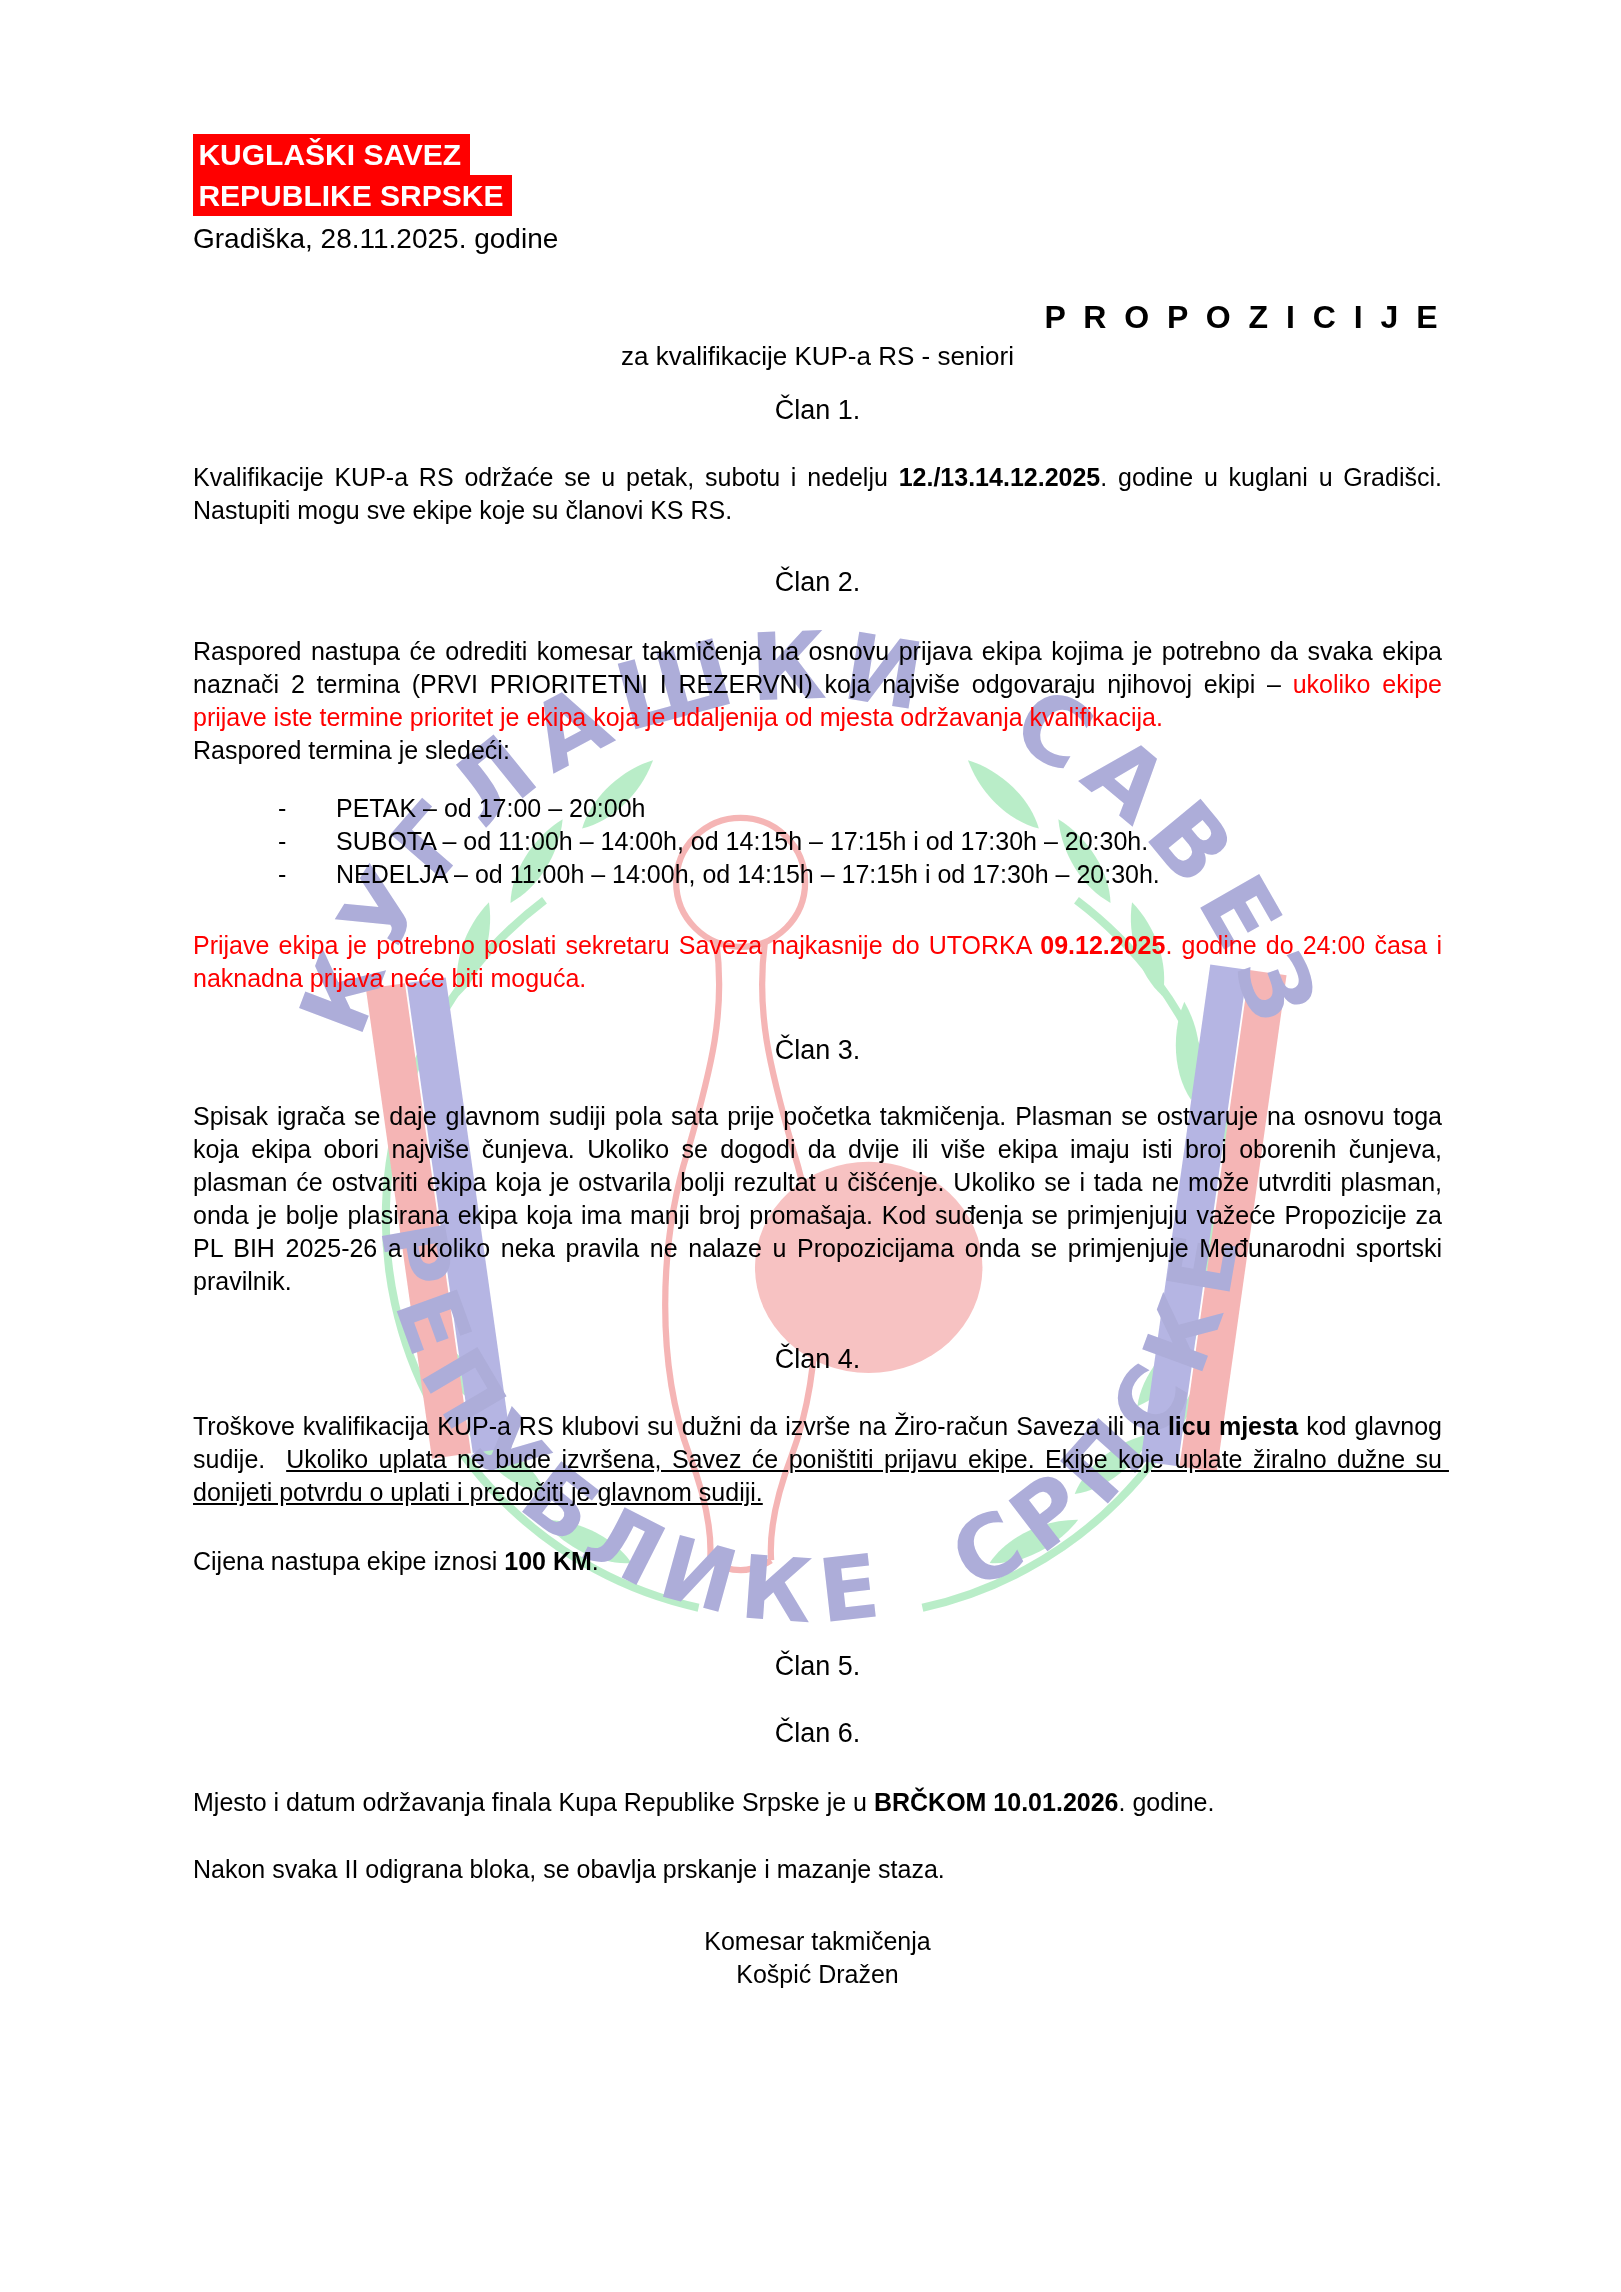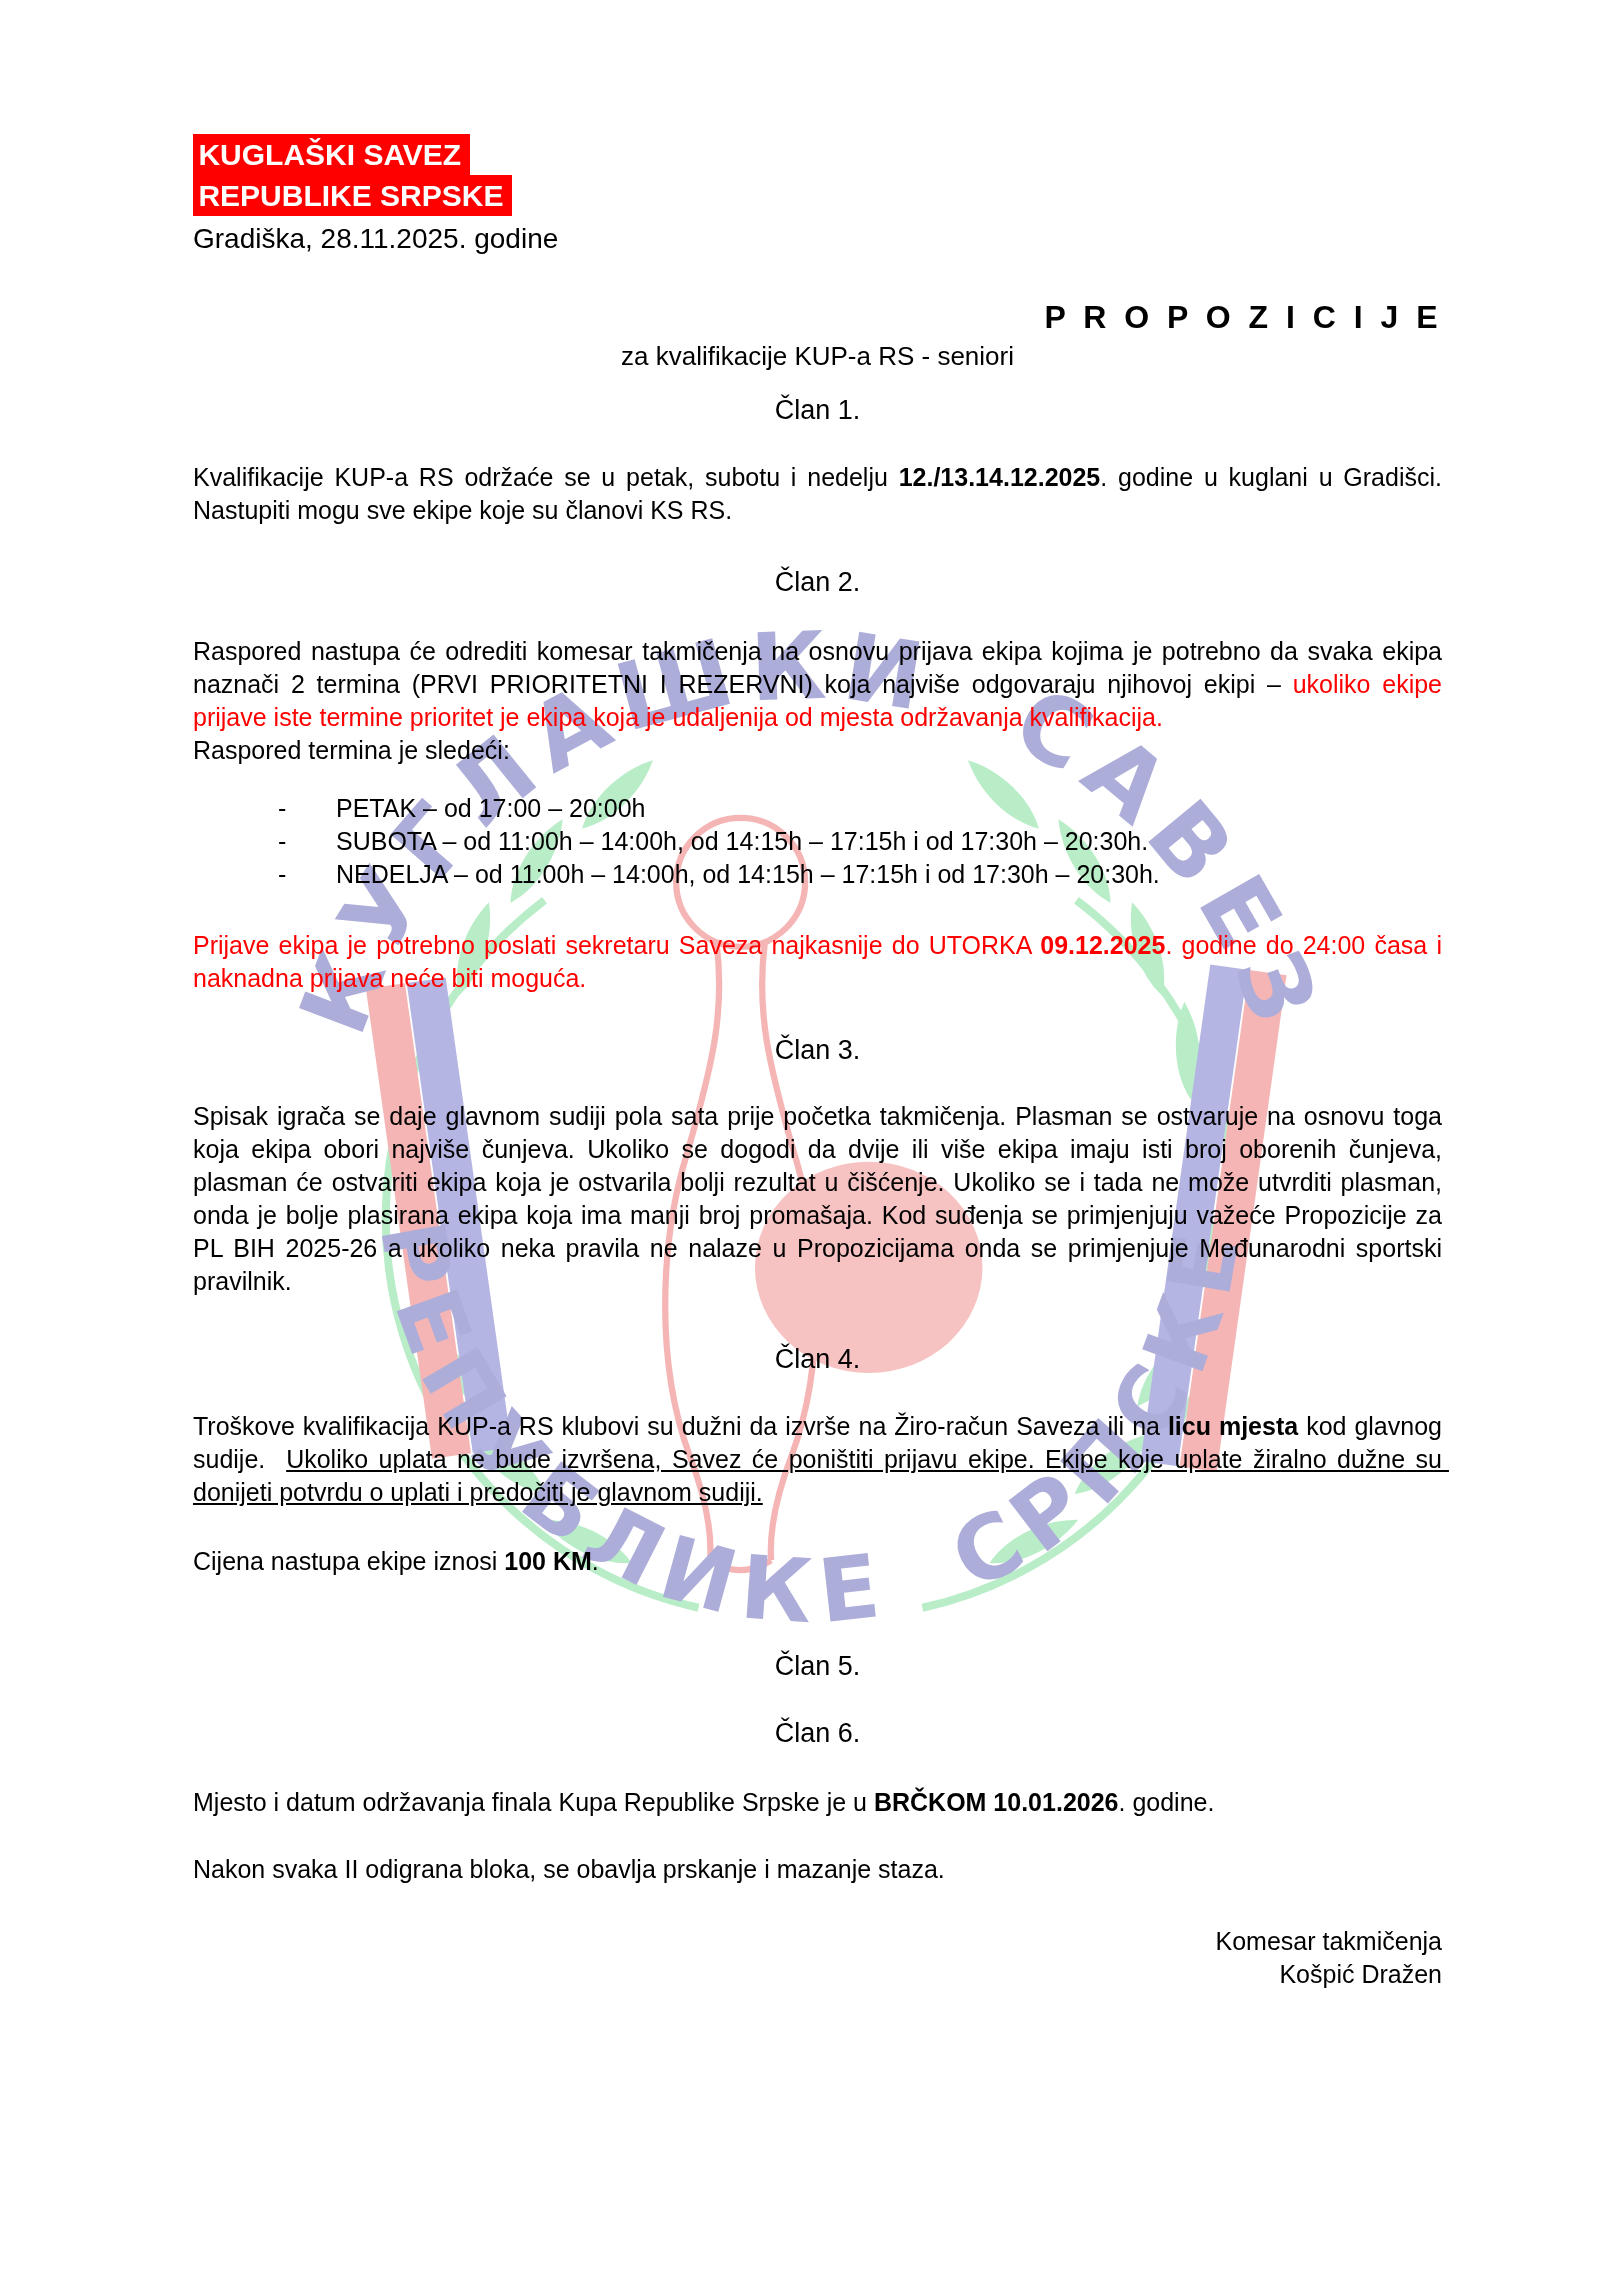--- a/index.html
+++ b/index.html
@@ -28,21 +28,21 @@
   .h-c1{margin-top:21.5px;} .p-c1{margin-top:34px;}
   .h-c2{margin-top:39px;} .p-c2{margin-top:36px;}
   .list{margin:25px 0 0 0;padding:0;}
   .list li{list-style:none;position:relative;padding-left:143px;}
   .dash{position:absolute;left:85px;top:0;}
   .p-deadline{margin-top:38px;}
   .h-c3{margin-top:39px;} .p-c3{margin-top:33px;}
   .h-c4{margin-top:45px;} .p-c4{margin-top:34px;} .p-fee{margin-top:36px;}
   .h-c5{margin-top:72px;} .p-c5{margin-top:34px;}
   .h-c6{margin-top:34px;} .p-c6{margin-top:36px;} .p-note{margin-top:34px;}
-  .sig{margin-top:39px;text-align:right;}
+  .sig{margin-top:39px;text-align:center;}
   .wm-arc-text{font-family:"DejaVu Sans", sans-serif;font-weight:bold;
     fill:var(--watermark-purple,#a8a8d8);letter-spacing:14px;word-spacing:42px;}
 </style>
 </head>
 <body>
 
 <div class="page">
 
   <svg class="watermark" width="1621" height="2293" viewBox="0 0 1810 2560" aria-hidden="true">
     <defs>

